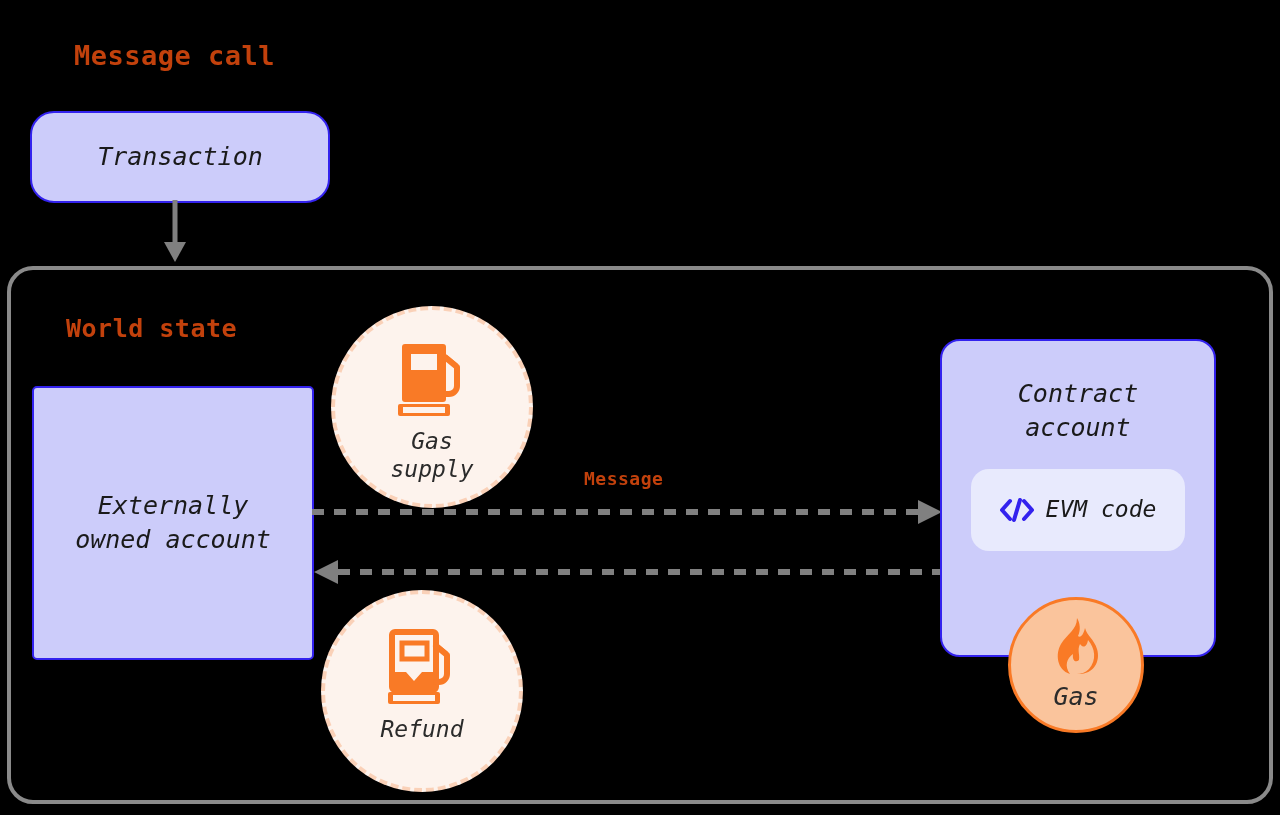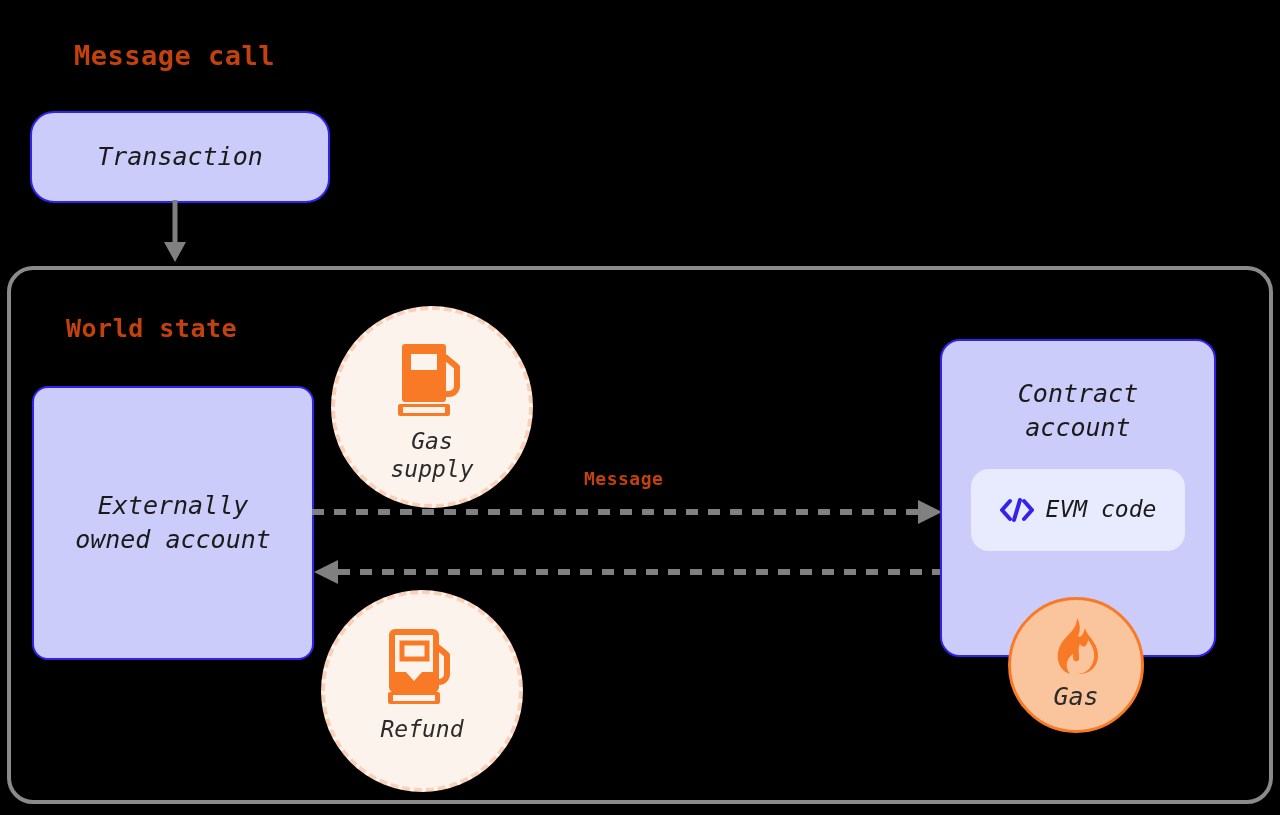--- a/index.html
+++ b/index.html
@@ -70,21 +70,21 @@
     top: 111px;
     width: 300px;
     height: 92px;
     border-radius: 24px;
   }
   #eoa-box {
     left: 32px;
     top: 386px;
     width: 282px;
     height: 274px;
-    border-radius: 16px;
+    border-radius: 5px;
     padding: 0 14px;
   }
   #contract-box {
     left: 940px;
     top: 339px;
     width: 276px;
     height: 318px;
     border-radius: 20px;
     flex-direction: column;
     justify-content: flex-start;

